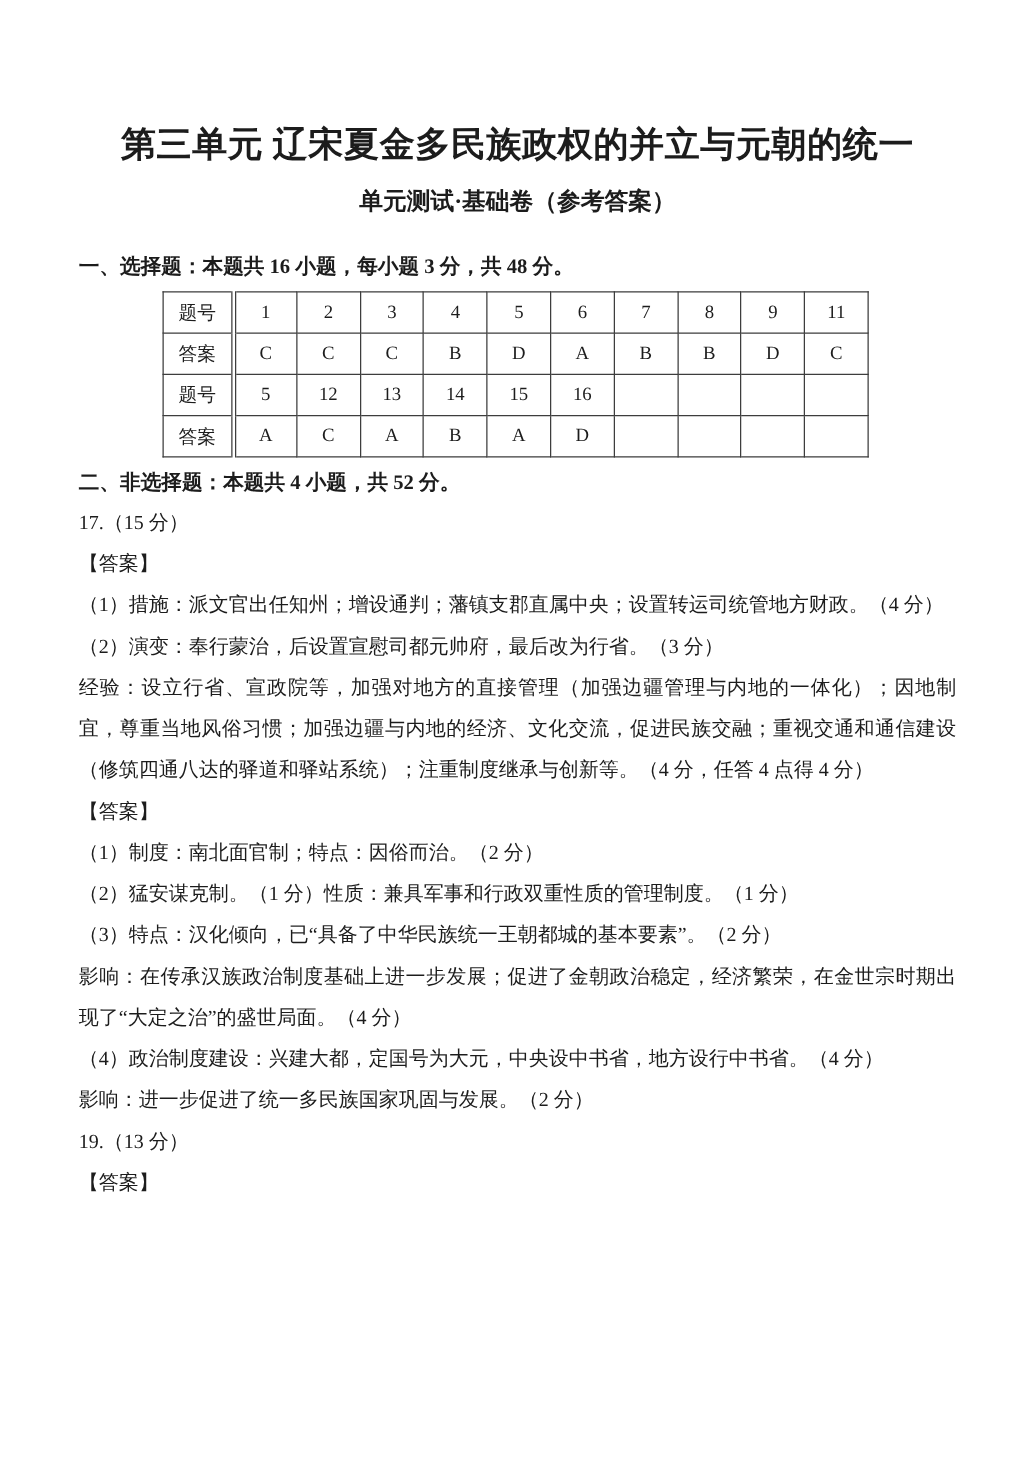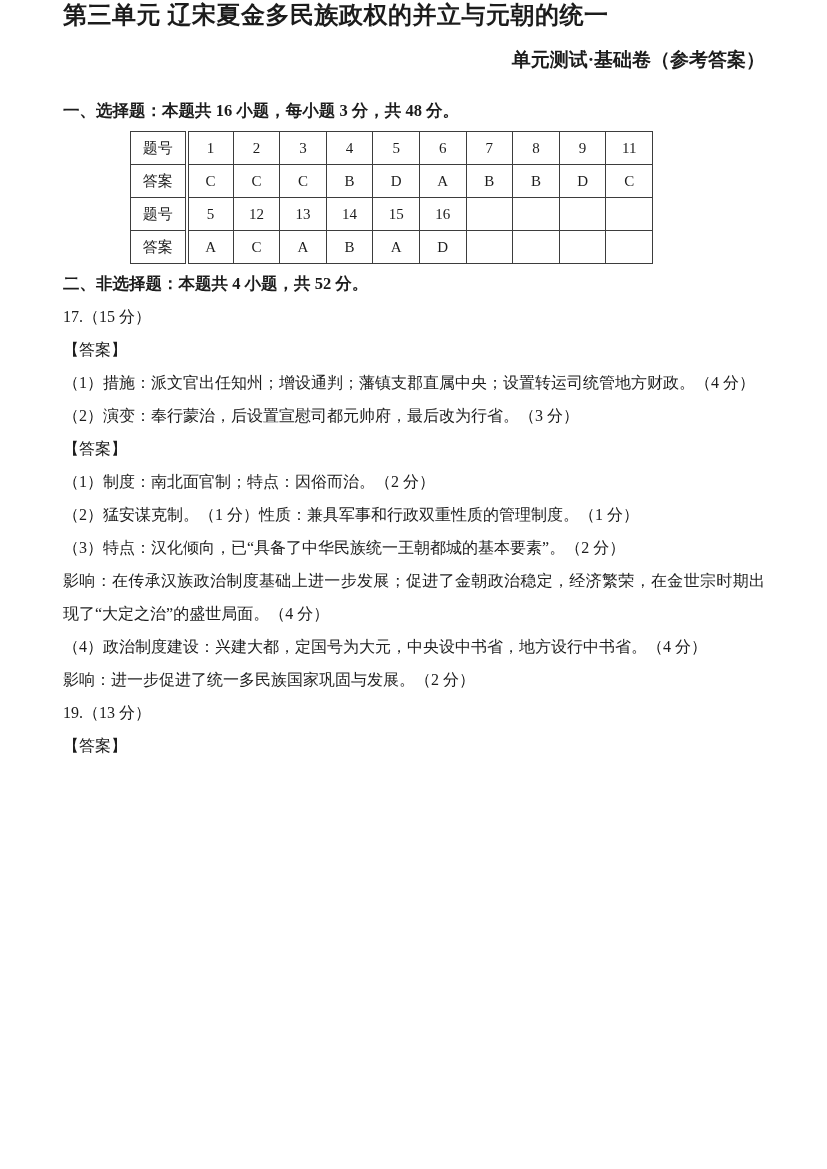--- a/index.html
+++ b/index.html
@@ -12,45 +12,46 @@
     color: #1c1c1c;
     position: relative;
   }
   .page {
     width: 827px;
     min-height: 1169px;
     padding: 0 62px 40px 63px;
     background: #ffffff;
   }
   .doc-title {
-    font-size: 24px;
+    margin-top: 102px;
+    font-size: 28px;
     line-height: 30px;
     font-weight: bold;
-    text-align: left;
+    text-align: center;
     letter-spacing: 0.5px;
   }
   .doc-subtitle {
     margin-top: 18px;
     font-size: 19px;
     line-height: 24px;
     font-weight: bold;
-    text-align: right;
+    text-align: center;
   }
   .section-heading {
     margin-top: 22px;
     font-size: 16.5px;
     line-height: 33px;
     font-weight: bold;
   }
   table.answer-table {
     margin-top: 4px;
     margin-left: 67px;
     border-collapse: collapse;
     table-layout: fixed;
-    width: 523px;
+    width: 565px;
   }
   table.answer-table td {
     border: 1.6px solid #3d3d3d;
     height: 33px;
     text-align: center;
     vertical-align: middle;
     font-size: 15px;
     padding: 0;
   }
   table.answer-table td.label-cell {
@@ -145,20 +146,21 @@
     </tbody>
   </table>
 
   <p class="section-heading spacer-top">二、非选择题：本题共 4 小题，共 52 分。</p>
 
   <div class="q-block">
     <p class="body-line">17.（15 分）</p>
     <p class="body-line">【答案】</p>
     <p class="body-line">（1）措施：派文官出任知州；增设通判；藩镇支郡直属中央；设置转运司统管地方财政。（4 分）</p>
     <p class="body-line">（2）演变：奉行蒙治，后设置宣慰司都元帅府，最后改为行省。（3 分）</p>
+    <p class="body-line">经验：设立行省、宣政院等，加强对地方的直接管理（加强边疆管理与内地的一体化）；因地制宜，尊重当地风俗习惯；加强边疆与内地的经济、文化交流，促进民族交融；重视交通和通信建设（修筑四通八达的驿道和驿站系统）；注重制度继承与创新等。（4 分，任答 4 点得 4 分）</p>
   </div>
 
   <div class="q-block">
     <p class="body-line">【答案】</p>
     <p class="body-line">（1）制度：南北面官制；特点：因俗而治。（2 分）</p>
     <p class="body-line">（2）猛安谋克制。（1 分）性质：兼具军事和行政双重性质的管理制度。（1 分）</p>
     <p class="body-line">（3）特点：汉化倾向，已“具备了中华民族统一王朝都城的基本要素”。（2 分）</p>
     <p class="body-line">影响：在传承汉族政治制度基础上进一步发展；促进了金朝政治稳定，经济繁荣，在金世宗时期出现了“大定之治”的盛世局面。（4 分）</p>
     <p class="body-line">（4）政治制度建设：兴建大都，定国号为大元，中央设中书省，地方设行中书省。（4 分）</p>
     <p class="body-line">影响：进一步促进了统一多民族国家巩固与发展。（2 分）</p>

